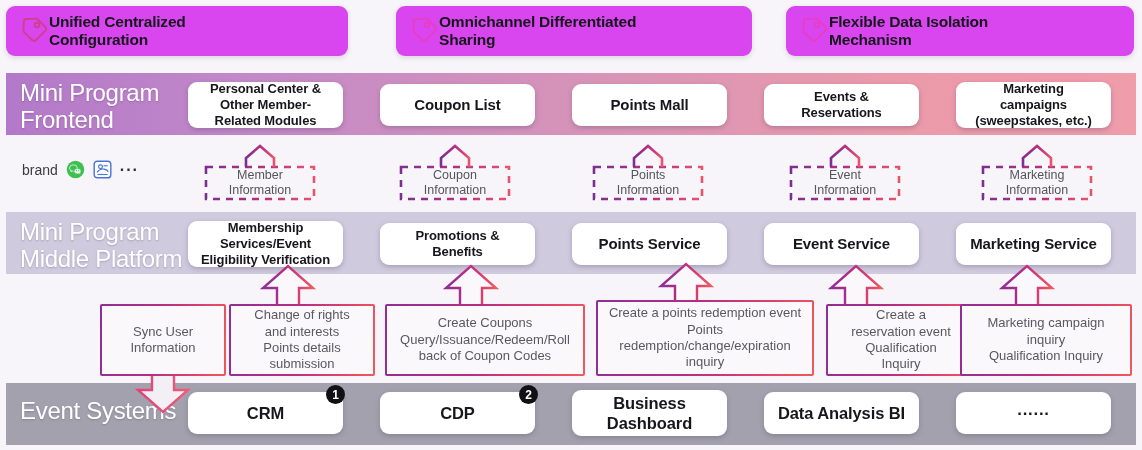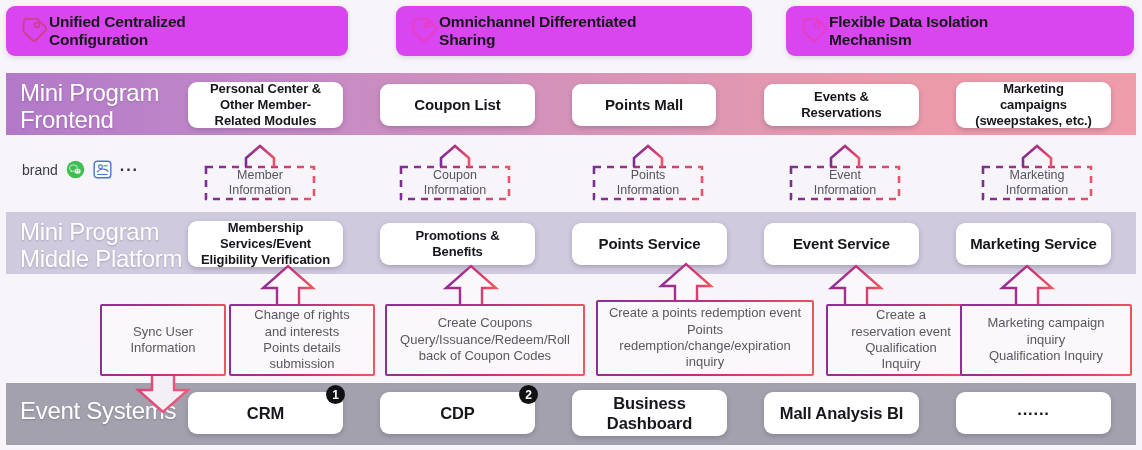--- a/index.html
+++ b/index.html
@@ -155,21 +155,21 @@
       <circle cx="19.1" cy="9.6" r="2.5" fill="none" stroke="#e63ec4" stroke-width="2.1"></circle>
     </svg>
     <div class="f-label">Flexible Data Isolation<br>Mechanism</div>
   </div>
 
   <div class="band" id="band-frontend"></div>
   <div class="band-title" style="left:20px; top:80px; width:185px;">Mini Program<br>Frontend</div>
 
   <div class="node-card" style="left:188px; top:82px; width:155px; height:46px;">Personal Center &amp;<br>Other Member-<br>Related Modules</div>
   <div class="node-card big" style="left:380px; top:84px; width:155px; height:42px;">Coupon List</div>
-  <div class="node-card big" style="left:572px; top:84px; width:144px; height:42px;">Points Mall</div>
+  <div class="node-card big" style="left:572px; top:84px; width:155px; height:42px;">Points Mall</div>
   <div class="node-card" style="left:764px; top:84px; width:155px; height:42px;">Events &amp;<br>Reservations</div>
   <div class="node-card" style="left:956px; top:82px; width:155px; height:46px;">Marketing<br>campaigns<br>(sweepstakes, etc.)</div>
 
   <div id="brand-row">
     <span class="brand-label">brand</span>
     <svg width="19" height="19" viewBox="0 0 24 24">
       <circle cx="12" cy="12" r="11" fill="#3fbf52"></circle>
       <ellipse cx="9.4" cy="10.2" rx="5" ry="4.1" fill="none" stroke="#d9f5dc" stroke-width="1.1"></ellipse>
       <path d="M6.6 13.6 L5.4 15.6 L7.7 14.7" fill="#d9f5dc"></path>
       <ellipse cx="14.6" cy="14.1" rx="4.2" ry="3.5" fill="#eafbec" stroke="#3fbf52" stroke-width="0.6"></ellipse>
@@ -222,21 +222,21 @@
   <div class="band" id="band-other"></div>
   <div class="band-title" style="left:20px; top:398px; width:200px;">Event Systems</div>
 
   <div class="node-card bottom" style="left:188px; top:392px; width:155px; height:42px;">CRM</div>
   <div class="badge" style="left:326px; top:385px;">1</div>
 
   <div class="node-card bottom" style="left:380px; top:392px; width:155px; height:42px;">CDP</div>
   <div class="badge" style="left:519px; top:385px;">2</div>
 
   <div class="node-card bottom" style="left:572px; top:390px; width:155px; height:46px;">Business<br>Dashboard</div>
-  <div class="node-card bottom" style="left:764px; top:392px; width:155px; height:42px;">Mall Analysis BI</div>
+  <div class="node-card bottom" style="left:764px; top:392px; width:155px; height:42px;">Data Analysis BI</div>
   <div class="node-card bottom" style="left:956px; top:392px; width:155px; height:42px;">······</div>
 
   <svg class="ovl">
     <defs>
       <linearGradient id="gx" x1="0" y1="0" x2="1" y2="0">
         <stop offset="0%" stop-color="#8e2e96"></stop>
         <stop offset="45%" stop-color="#b72d84"></stop>
         <stop offset="78%" stop-color="#e0436a"></stop>
         <stop offset="100%" stop-color="#ee5a5c"></stop>
       </linearGradient>

